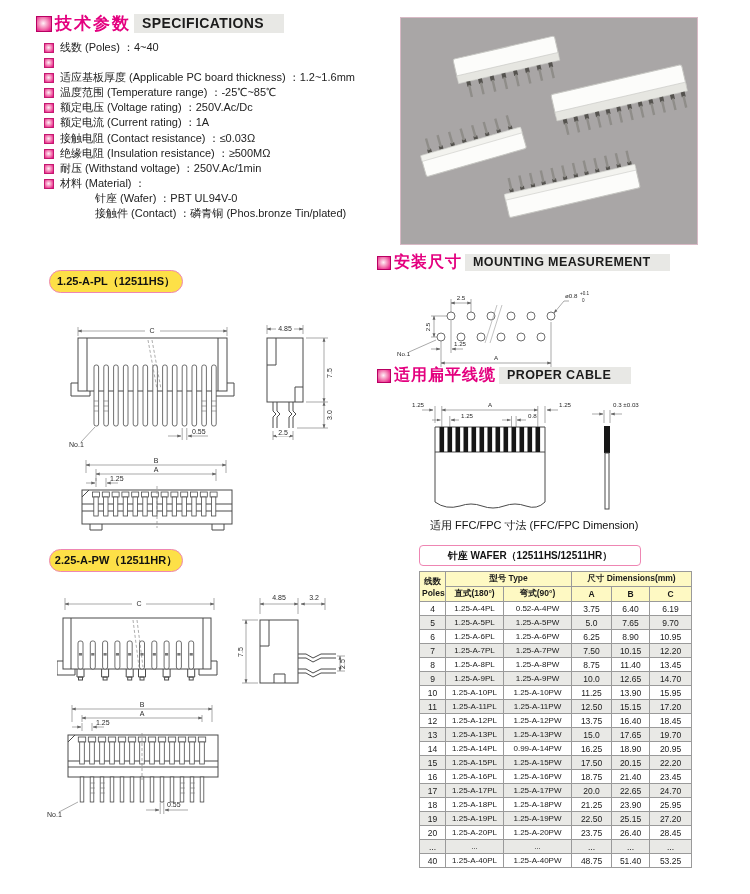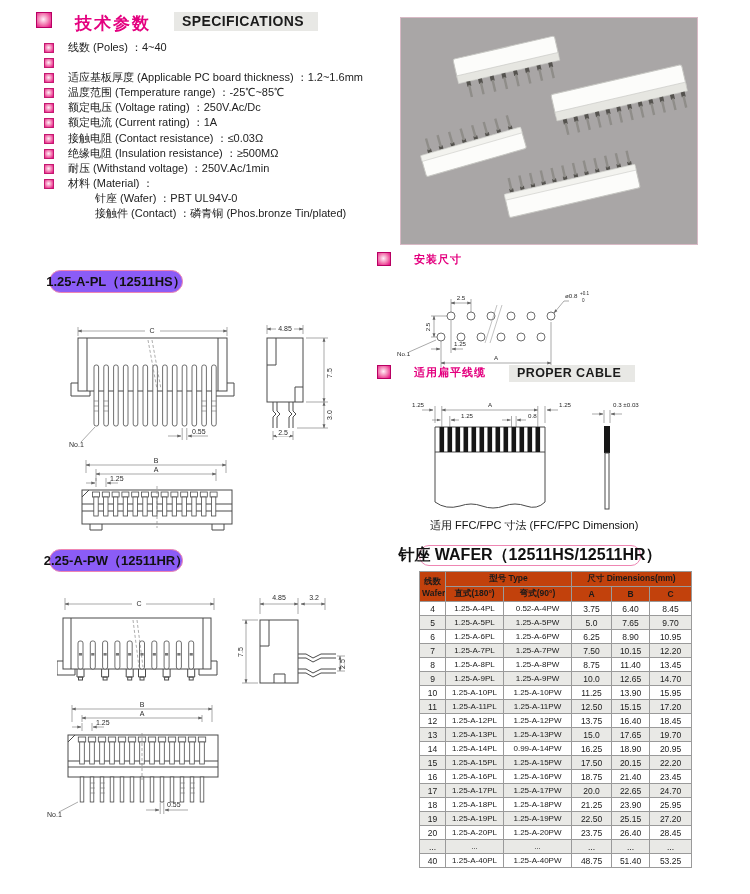--- a/index.html
+++ b/index.html
@@ -1,52 +1,52 @@
 <!DOCTYPE html>
 <html><head>
 <meta charset="utf-8">
 <style>
   html,body{margin:0;padding:0;background:#fff}
   #page{position:relative;width:750px;height:894px;background:#ffffff;font-family:"Liberation Sans",sans-serif;overflow:hidden}
   .abs{position:absolute}
   
-  .sec-h{display:flex;align-items:flex-start;gap:23px}
+  .sec-h{display:flex;align-items:center;gap:3px}
   .sq{width:14px;height:14px;flex:0 0 auto;border:1px solid #b80062;background:radial-gradient(circle at 45% 45%, #fff0f7 0%, #f272ac 55%, #e4007f 100%)}
   .sq.small{width:8px;height:8px;margin-top:3px;border-color:#c31a70}
   .zh{color:#e4007f;font-weight:bold;white-space:nowrap}
-  .en{background:#e8e8e5;color:#1b1b1b;font-weight:600;padding:1px 14px 2px 8px;letter-spacing:.4px;white-space:nowrap}
+  .en{background:#e8e8e5;color:#1b1b1b;font-weight:600;padding:1px 20px 2px 8px;letter-spacing:.4px;white-space:nowrap}
   #spec-header .zh{font-size:17px;letter-spacing:2px}
   #spec-header .en{font-size:14px}
-  .sec-h.minor .zh{font-size:11px;letter-spacing:1px}
+  .sec-h.minor .zh{font-size:16px;letter-spacing:1px}
   .sec-h.minor .en{font-size:12.5px}
   
   .spec-list{list-style:none;margin:0;padding:0}
-  .spec-list li{display:flex;align-items:flex-start;gap:14px;height:15.1px;font-size:11px;color:#222;white-space:nowrap}
+  .spec-list li{display:flex;align-items:flex-start;gap:6px;height:15.1px;font-size:11px;color:#222;white-space:nowrap}
   .mat-line{font-size:11px;color:#222;height:15.1px;white-space:nowrap}
   
   #photo{background:#a9a6a6;border:1px solid #d8b9c5}
   .conn{position:absolute;transform-origin:50% 50%}
   
-  .pill{border:1.6px solid #ee86b3;border-radius:12px;background:#8b5cf6;font-size:13px;font-weight:bold;color:#111;display:flex;align-items:center;justify-content:center;white-space:nowrap}
-  #badge-wafer{background:#ffffff;border-radius:10px;font-size:16px}
+  .pill{border:1.6px solid #ee86b3;border-radius:12px;background:#fde047;font-size:11px;font-weight:bold;color:#111;display:flex;align-items:center;justify-content:center;white-space:nowrap}
+  #badge-wafer{background:#ffffff;border-radius:4px;font-size:10px}
   
   .ol{stroke:#4a4a4a;stroke-width:1;fill:none}
   .th{stroke:#4a4a4a;stroke-width:.8;fill:#fff}
   .dm{stroke:#707070;stroke-width:.6;fill:none}
   .brk{stroke:#8a8a8a;stroke-width:.7;fill:none;stroke-dasharray:3 2}
   .slash{stroke:#999;stroke-width:.6;fill:none}
   text.dt{fill:#2b2b2b;font-size:7px;font-family:"Liberation Sans",sans-serif}
   text.dt6{font-size:6.2px}
   text.dtt{font-size:4.6px}
   .wbg{fill:#fff}
   .cap{font-size:11px;color:#111;white-space:nowrap}
   
   #wafer-table{border-collapse:collapse;width:272px;table-layout:fixed}
   #wafer-table th,#wafer-table td{border:1px solid #9a9a9a;font-size:8.5px;padding:1px 2px;text-align:center;color:#1a1a1a;height:11px;overflow:hidden;white-space:nowrap}
-  #wafer-table th{background:#c2410c;font-weight:600}
+  #wafer-table th{background:#fef9c3;font-weight:600}
   #wafer-table td.type{font-size:8px}
   #wafer-table tbody tr:nth-of-type(even){background:#e9e9e6}
 </style>
 </head>
 <body>
 
 <div id="page">
 
   <svg width="0" height="0" style="position:absolute" aria-hidden="true">
     <defs>
@@ -410,20 +410,21 @@
     <text class="dt" x="1" y="117">No.1</text>
     <path class="dm" d="M114.2 103 V114 M117.8 103 V114"></path>
     <path class="dm" d="M100 110 H113" marker-end="url(#mA)"></path>
     <path class="dm" d="M142 110 H119" marker-end="url(#mA)"></path>
     <text class="dt" x="121" y="107">0.55</text>
   </svg>
 
   <div class="abs sec-h minor" style="left:377px;top:252px">
     <span class="sq" style="width:12px;height:12px"></span>
     <span class="zh">安装尺寸</span>
+    <span class="en">MOUNTING MEASUREMENT</span>
   </div>
 
   <svg class="abs" style="left:393px;top:283px" width="200" height="92" viewBox="0 0 200 92">
     <path class="dm" d="M58 29 V16 M78 29 V16"></path>
     <path class="dm" d="M58 20 H78" marker-start="url(#mA)" marker-end="url(#mA)"></path>
     <text class="dt6 dt" x="68" y="17" text-anchor="middle">2.5</text>
     <path class="dm" d="M54 33 H38 M44 54 H38"></path>
     <path class="dm" d="M41 33 V54" marker-start="url(#mA)" marker-end="url(#mA)"></path>
     <text class="dt6 dt" x="37" y="44" text-anchor="middle" transform="rotate(-90 37 44)">2.5</text>
     <use href="#hole" x="58" y="33"></use>
@@ -510,42 +511,42 @@
         <col style="width:58px">
         <col style="width:68px">
         <col style="width:40px">
         <col style="width:38px">
         <col style="width:42px">
     </colgroup>
     <thead>
       <tr>
         <th rowspan="2">
           <div>线数</div>
-          <div>Wafer</div>
+          <div>Poles</div>
         </th>
         <th colspan="2">型号  Type</th>
         <th colspan="3">尺寸 Dimensions(mm)</th>
       </tr>
       <tr>
         <th>直式(180°)</th>
         <th>弯式(90°)</th>
         <th>A</th>
         <th>B</th>
         <th>C</th>
       </tr>
     </thead>
     <tbody>
 
         <tr>
           <td>4</td>
           <td class="type">1.25-A-4PL</td>
           <td class="type">0.52-A-4PW</td>
           <td>3.75</td>
           <td>6.40</td>
-          <td>8.45</td>
+          <td>6.19</td>
         </tr>
 
         <tr>
           <td>5</td>
           <td class="type">1.25-A-5PL</td>
           <td class="type">1.25-A-5PW</td>
           <td>5.0</td>
           <td>7.65</td>
           <td>9.70</td>
         </tr>

